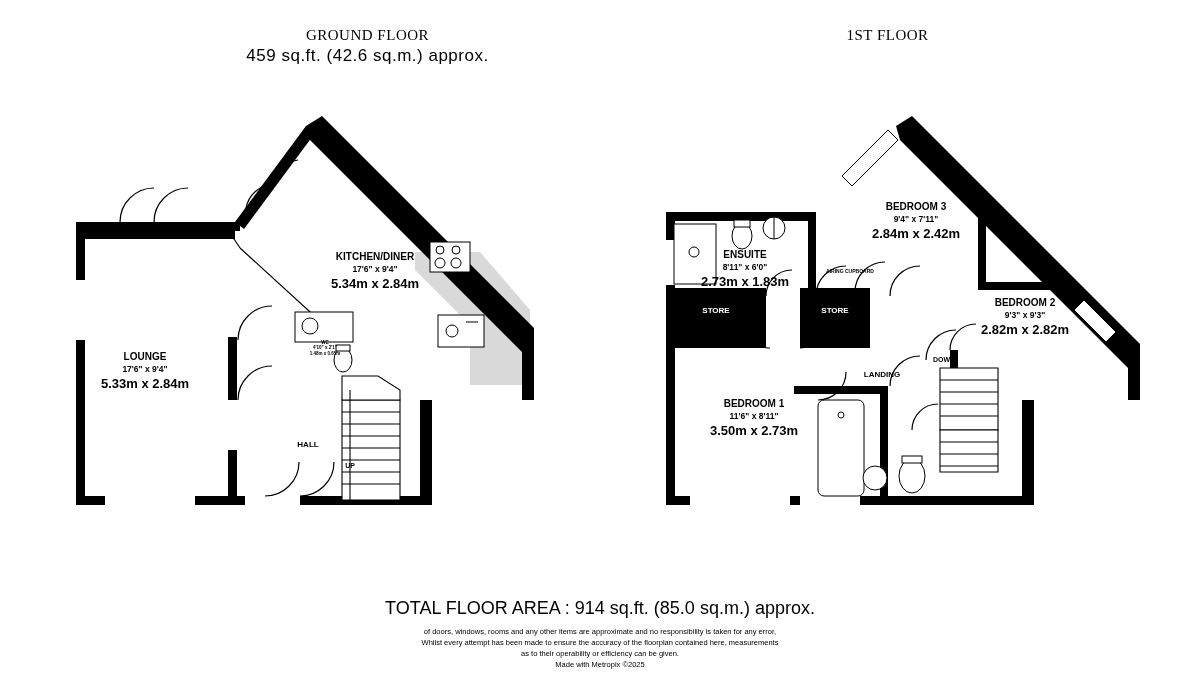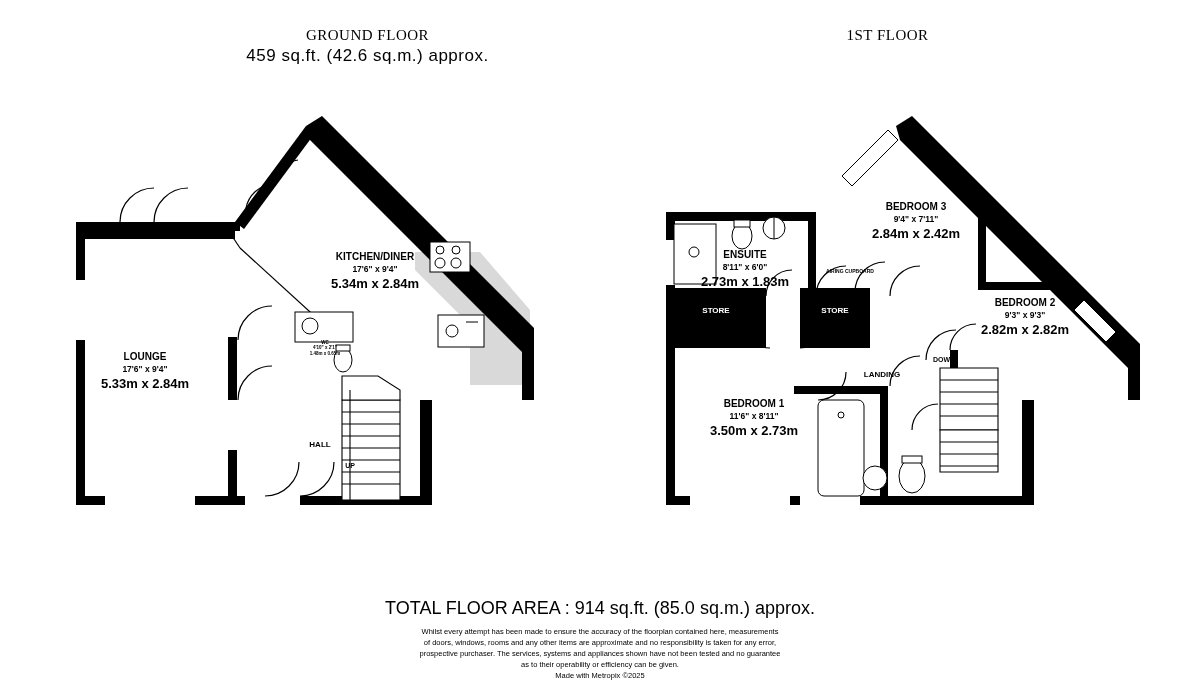--- a/index.html
+++ b/index.html
@@ -204,21 +204,21 @@
     <span class="imp">17'6"  x 9'4"</span>
     <span class="met">5.33m  x 2.84m</span>
   </div>
 
   <div class="tiny-label" style="left:265px; top:240px;">
     <span>WC</span><br>
     <span>4'10"  x 2'1"</span><br>
     <span>1.48m  x 0.65m</span>
   </div>
 
-  <div class="small-label" style="left:260px; top:340px;">
+  <div class="small-label" style="left:248px; top:340px;">
     <span>HALL</span>
   </div>
 
   <div class="tiny-label" style="left:290px; top:362px; font-size:7px;">
     <span>UP</span>
   </div>
 </div>
 
 <div class="plan" id="first-plan">
   <svg width="520" height="430" viewBox="0 0 520 430">
@@ -364,19 +364,18 @@
     <span>AIRING CUPBOARD</span>
   </div>
   <div class="tiny-label" style="left:294px; top:256px; font-size:7px;">
     <span>DOWN</span>
   </div>
 </div>
 
 <div id="footer">
   <div id="total-area">TOTAL FLOOR AREA : 914 sq.ft. (85.0 sq.m.) approx.</div>
   <div id="disclaimer">
+    <p>of doors, windows, rooms and any other items are approximate and no responsibility is taken for any error,</p>
     <p>Whilst every attempt has been made to ensure the accuracy of the floorplan contained here, measurements</p>
-    <p>of doors, windows, rooms and any other items are approximate and no responsibility is taken for any error,</p>
-    <p>prospective purchaser. The services, systems and appliances shown have not been tested and no guarantee</p>
     <p>as to their operability or efficiency can be given.</p>
     <p>Made with Metropix ©2025</p>
   </div>
 </div>
 
 </body></html>

